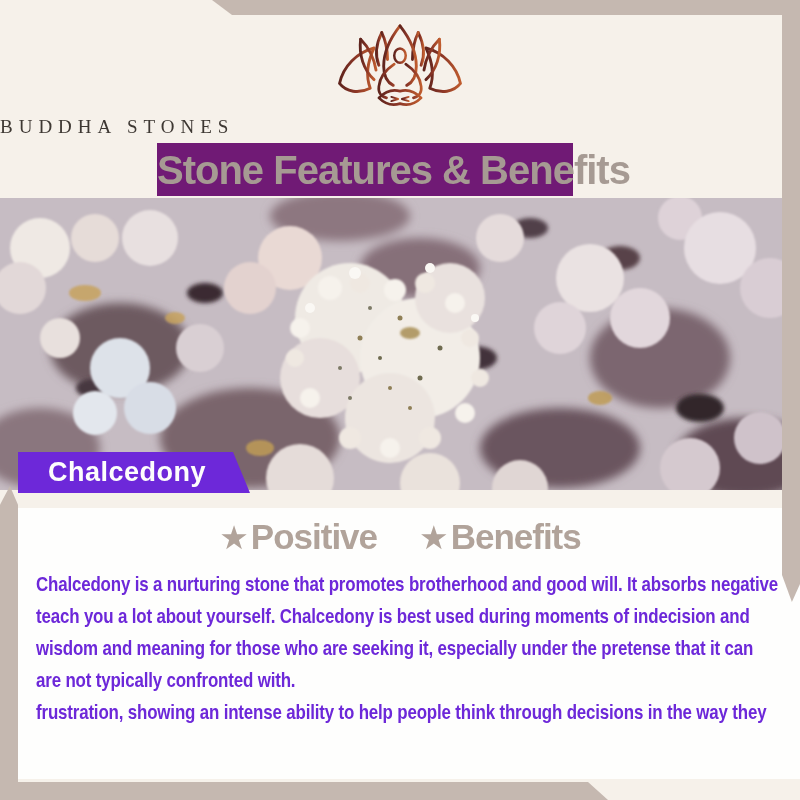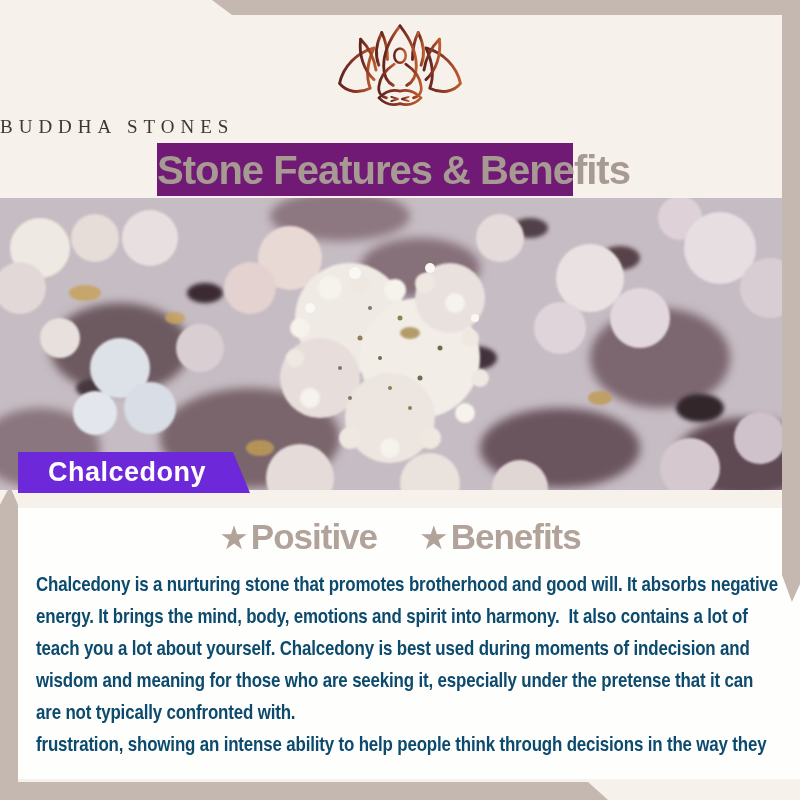--- a/index.html
+++ b/index.html
@@ -42,21 +42,21 @@
   
   .panel{position:absolute;left:0;top:508px;width:800px;height:271px;background:#fefefd;z-index:1;}
   .tagline{
     position:absolute;left:0;top:514px;width:800px;height:46px;z-index:2;
     display:flex;align-items:center;justify-content:center;gap:42px;
   }
   .tag-item{display:flex;align-items:center;color:#b1a39a;}
   .tag-item .star{font-size:33px;line-height:1;margin-right:2px;}
   .tag-item .tag-label{font-size:35px;font-weight:700;letter-spacing:-1px;}
   .desc{
-    position:absolute;left:36px;top:568px;width:742px;z-index:2;color:#0c4a6e;
+    position:absolute;left:36px;top:568px;width:742px;z-index:2;color:#6d28d9;
   }
   .desc-line{height:32px;line-height:32px;}
   .desc-line .fitline{font-size:21px;font-weight:700;letter-spacing:-0.2px;}
   .fitline{display:inline-block;transform-origin:0 50%;white-space:pre;}
 </style>
 </head>
 <body>
 
 <div class="page">
 
@@ -228,20 +228,19 @@
       <span class="tag-label">Positive</span>
     </div>
     <div class="tag-item">
       <span class="star">★</span>
       <span class="tag-label">Benefits</span>
     </div>
   </div>
 
   <div class="desc">
     <div class="desc-line"><span class="fitline" style="transform: scaleX(0.804772);">Chalcedony is a nurturing stone that promotes brotherhood and good will. It absorbs negative</span></div>
-    <div class="desc-line"><span class="fitline" style="transform: scaleX(0.804772);">energy. It brings the mind, body, emotions and spirit into harmony.  It also contains a lot of</span></div>
     <div class="desc-line"><span class="fitline" style="transform: scaleX(0.804772);">teach you a lot about yourself. Chalcedony is best used during moments of indecision and</span></div>
     <div class="desc-line"><span class="fitline" style="transform: scaleX(0.804772);">wisdom and meaning for those who are seeking it, especially under the pretense that it can</span></div>
     <div class="desc-line"><span class="fitline" style="transform: scaleX(0.804772);">are not typically confronted with.</span></div>
     <div class="desc-line"><span class="fitline" style="transform: scaleX(0.804772);">frustration, showing an intense ability to help people think through decisions in the way they</span></div>
   </div>
 
 </div>
 
 </body></html>

